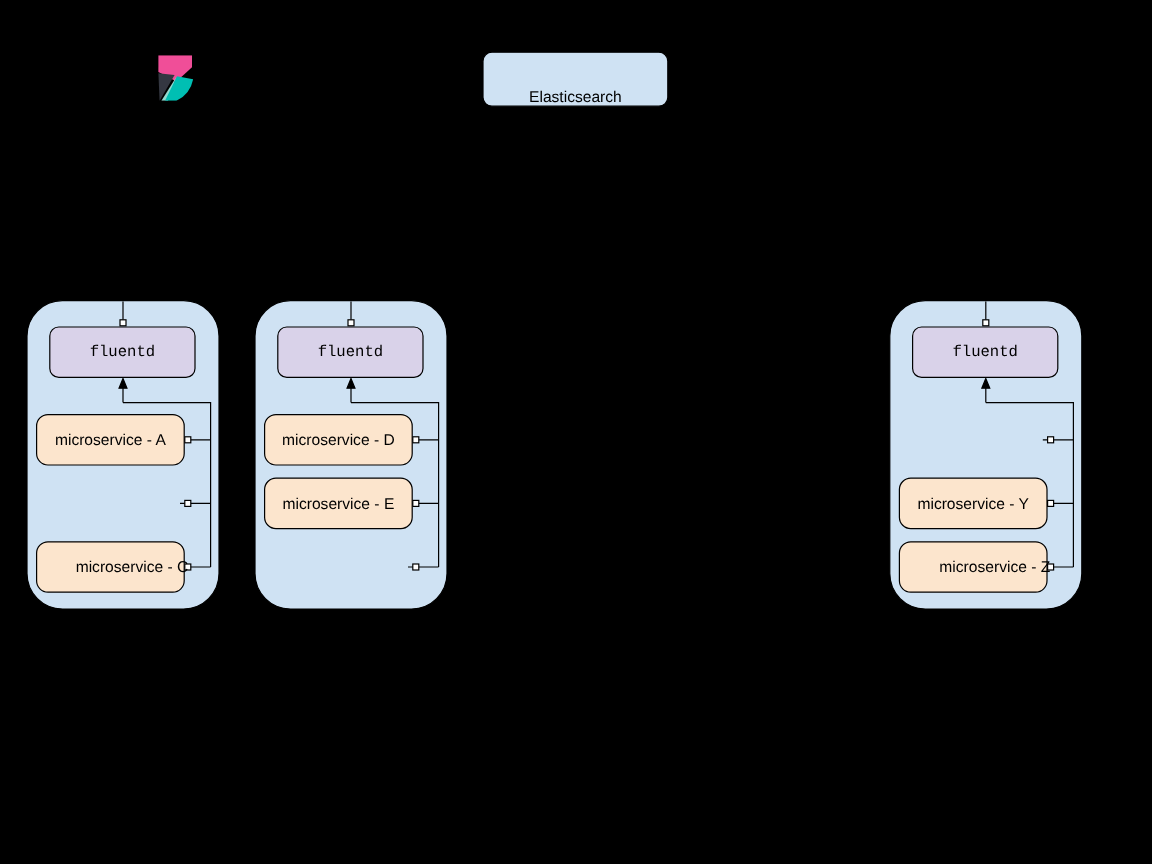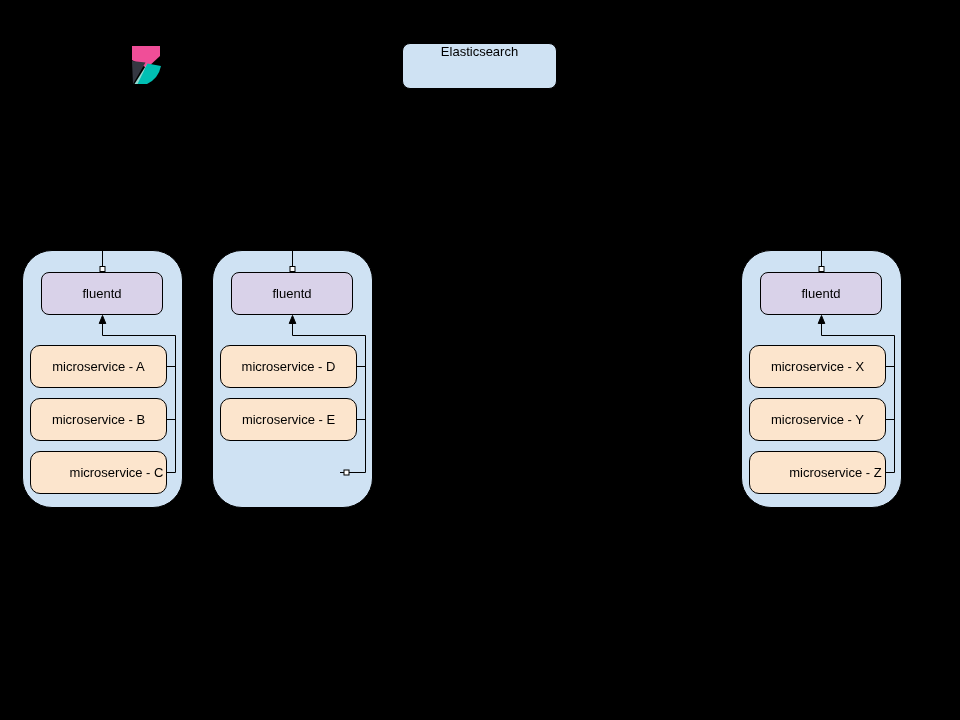--- a/index.html
+++ b/index.html
@@ -10,43 +10,43 @@
   }
   html,body{margin:0;padding:0;}
   body{background:var(--background);font-family:"Liberation Sans",sans-serif;}
   .canvas{position:relative;width:960px;height:720px;background:var(--background);overflow:hidden;}
 
   .kibana-logo{position:absolute;left:131px;top:46px;width:30px;height:38px;}
 
   .es-box{
     position:absolute;left:402px;top:43px;width:155px;height:46px;
     background:var(--elasticsearch-fill);border:1px solid var(--node-border);border-radius:8px;
-    display:flex;align-items:flex-start;justify-content:center;box-sizing:border-box;
+    display:flex;align-items:flex-end;justify-content:center;box-sizing:border-box;
   }
   .label{font-size:13px;color:var(--text);white-space:nowrap;}
 
   .node{
     position:absolute;top:250px;width:161px;height:258px;
     background:var(--node-fill);border:1px solid var(--node-border);border-radius:30px;
     box-sizing:border-box;
   }
   .node-1{left:22px;} .node-2{left:212px;} .node-3{left:741px;}
 
   .wires{position:absolute;left:0;top:0;width:161px;height:258px;}
   .wires line,.wires polyline{stroke:var(--line);stroke-width:1;fill:none;}
   .wires polygon{fill:var(--line);stroke:var(--line);}
   .wires rect.port{fill:#fff;stroke:var(--line);stroke-width:1;}
 
   .fluentd{
     position:absolute;left:18px;top:21px;width:122px;height:43px;
     background:var(--fluentd-fill);border:1px solid var(--node-border);border-radius:8px;
-    display:flex;align-items:center;justify-content:center;box-sizing:border-box;
+    display:flex;align-items:center;justify-content:center;box-sizing:border-box;font-family:Liberation Mono, monospace;
   }
   .micro{
-    position:absolute;left:7px;width:137px;height:43px;
+    position:absolute;left:7px;width:124px;height:43px;
     background:var(--microservice-fill);border:1px solid var(--node-border);border-radius:10px;
     display:flex;align-items:center;justify-content:center;box-sizing:border-box;text-align:right;
   }
   .m-0{top:94px;} .m-1{top:147px;} .m-2{top:200px;padding-left:36px;}
 </style>
 </head>
 <body>
 
 <div class="canvas">
 
@@ -75,23 +75,20 @@
       <rect class="port" x="77" y="15.5" width="5" height="5"></rect>
       <rect class="port" x="131" y="113" width="5" height="5"></rect>
       <rect class="port" x="131" y="166" width="5" height="5"></rect>
       <rect class="port" x="131" y="219" width="5" height="5"></rect>
     </svg>
     <div class="fluentd">
       <span class="label">fluentd</span>
     </div>
     <div class="micro m-0">
       <span class="label">microservice - A</span>
-    </div>
-    <div class="micro m-1">
-      <span class="label">microservice - B</span>
     </div>
     <div class="micro m-2">
       <span class="label">microservice - C</span>
     </div>
   </div>
 
   <div class="node node-2">
     <svg class="wires" viewBox="0 0 161 258">
       <line x1="79.5" y1="0" x2="79.5" y2="15.5"></line>
       <line x1="79.5" y1="71" x2="79.5" y2="84.5"></line>
@@ -126,23 +123,20 @@
       <line x1="127" y1="168.5" x2="152.5" y2="168.5"></line>
       <line x1="127" y1="221.5" x2="152.5" y2="221.5"></line>
       <rect class="port" x="77" y="15.5" width="5" height="5"></rect>
       <rect class="port" x="131" y="113" width="5" height="5"></rect>
       <rect class="port" x="131" y="166" width="5" height="5"></rect>
       <rect class="port" x="131" y="219" width="5" height="5"></rect>
     </svg>
     <div class="fluentd">
       <span class="label">fluentd</span>
     </div>
-    <div class="micro m-0">
-      <span class="label">microservice - X</span>
-    </div>
     <div class="micro m-2">
       <span class="label">microservice - Z</span>
     </div>
     <div class="micro m-1">
       <span class="label">microservice - Y</span>
     </div>
   </div>
 
 </div>
 

